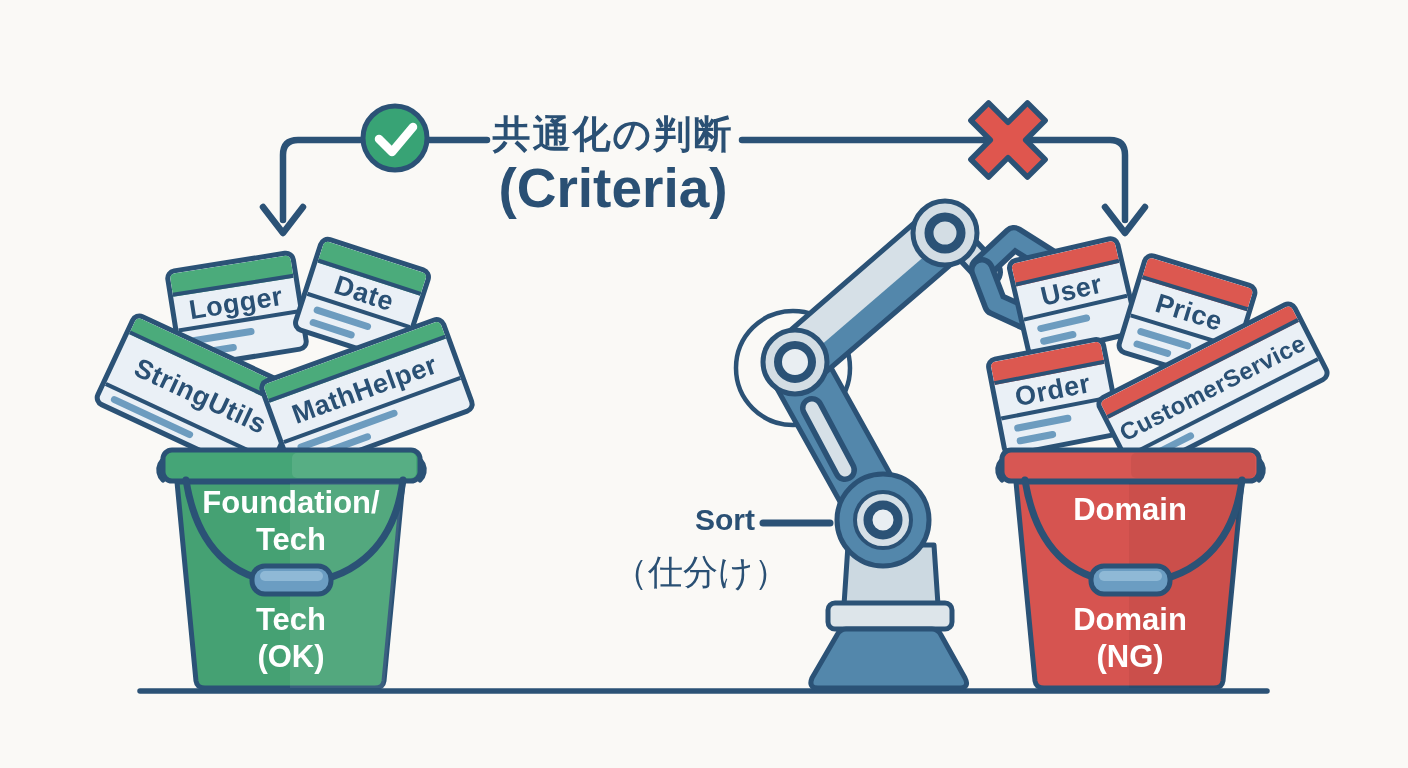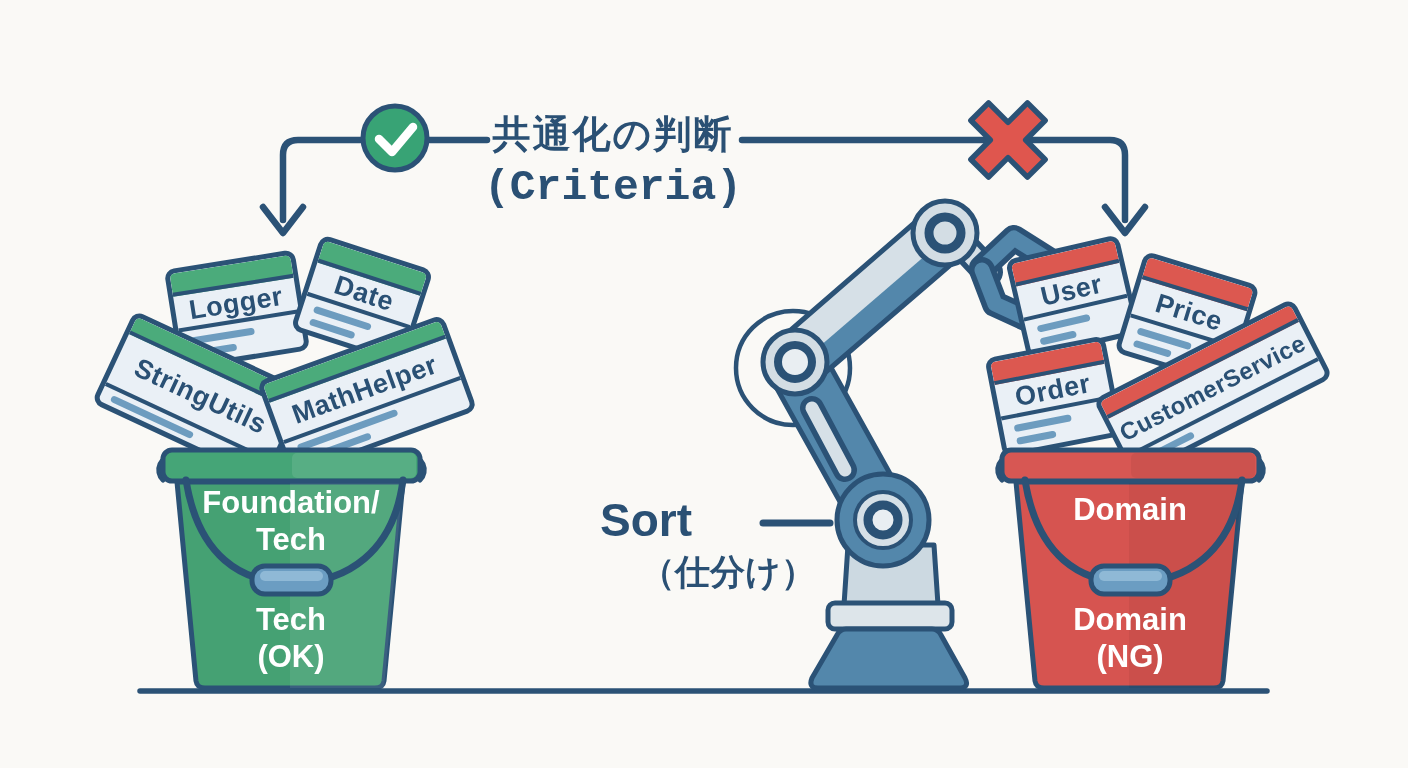--- a/index.html
+++ b/index.html
@@ -49,25 +49,25 @@
   .wide .card-lines{padding:5px 11px 4px;}
   .c-customerservice .card-title{font-size:24px;}
   .c-stringutils .b1{width:56%;}
   .c-customerservice .b1{width:30%;}
   .c-date .b1{width:70%;}.c-date .b2{width:55%;}
 
   
   .title-wrap{position:absolute;left:373px;top:106px;width:480px;text-align:center;
         color:var(--text-navy);font-weight:bold;}
   .title-main{font-size:38px;line-height:56px;letter-spacing:2px;}
-  .title-sub{font-size:43px;line-height:52px;font-family:Liberation Mono, monospace;}
-  .sort-en{position:absolute;left:600px;top:497px;width:155px;text-align:left;
-        color:var(--text-navy);font-weight:bold;font-size:46px;line-height:46px;}
-  .sort-ja{position:absolute;left:583px;top:551px;width:290px;text-align:center;
-        color:var(--text-navy);font-weight:bold;font-size:35px;line-height:42px;}
+  .title-sub{font-size:55px;line-height:52px;}
+  .sort-en{position:absolute;left:600px;top:497px;width:155px;text-align:right;
+        color:var(--text-navy);font-weight:bold;font-size:30px;line-height:46px;}
+  .sort-ja{position:absolute;left:556px;top:551px;width:290px;text-align:center;
+        color:var(--text-navy);font-weight:normal;font-size:35px;line-height:42px;}
 
   .bucket-text{font-weight:bold;fill:#ffffff;font-size:31px;
         font-family:"Liberation Sans",sans-serif;text-anchor:middle;}
 </style>
 </head>
 <body>
 
 <div class="stage">
 
   <svg class="layer" width="1408" height="768" viewBox="0 0 1408 768">

